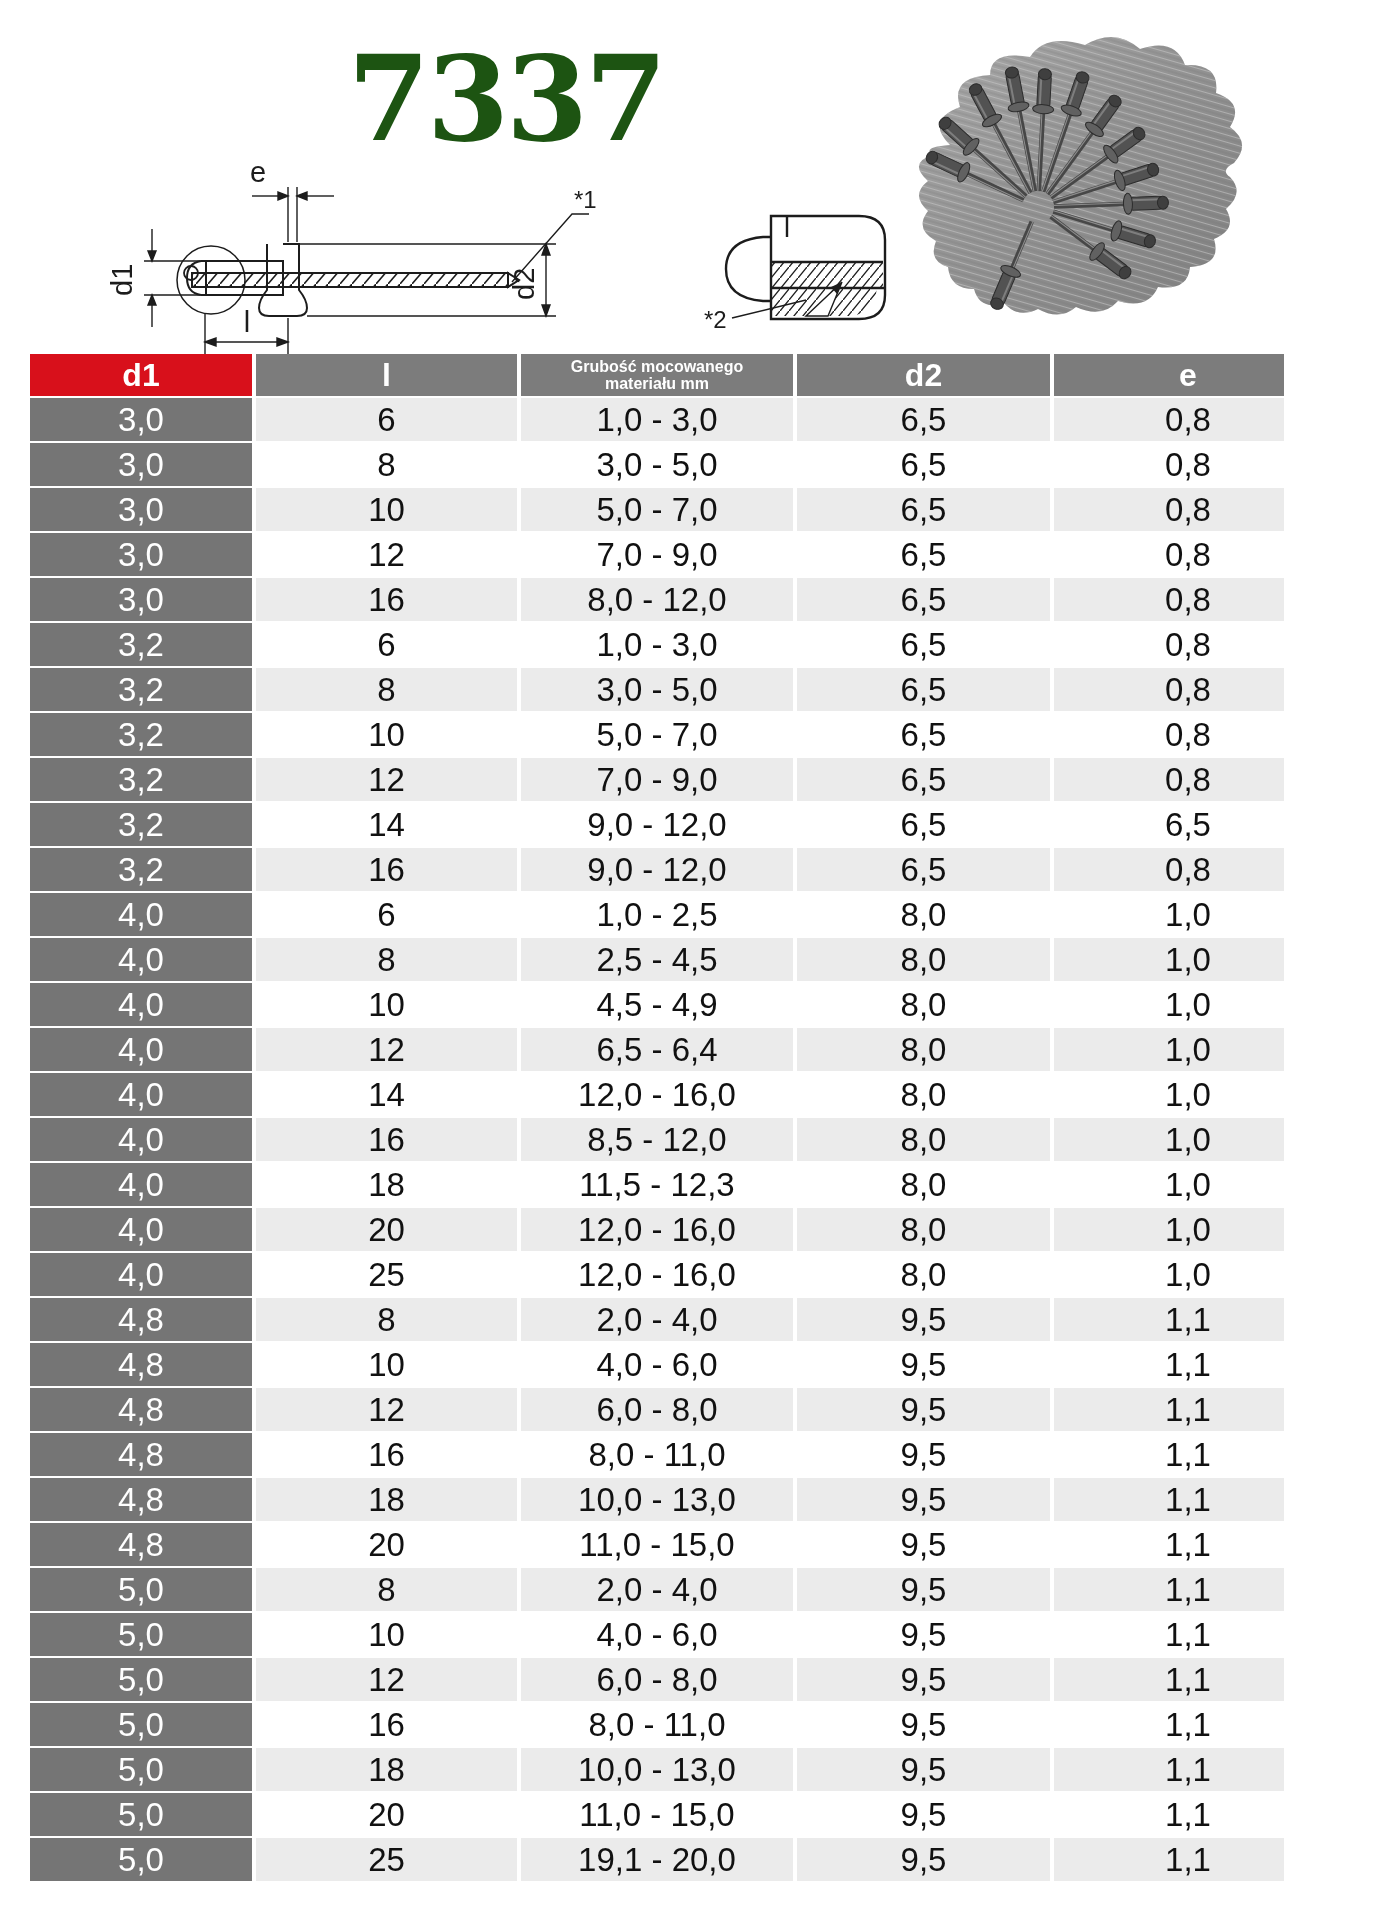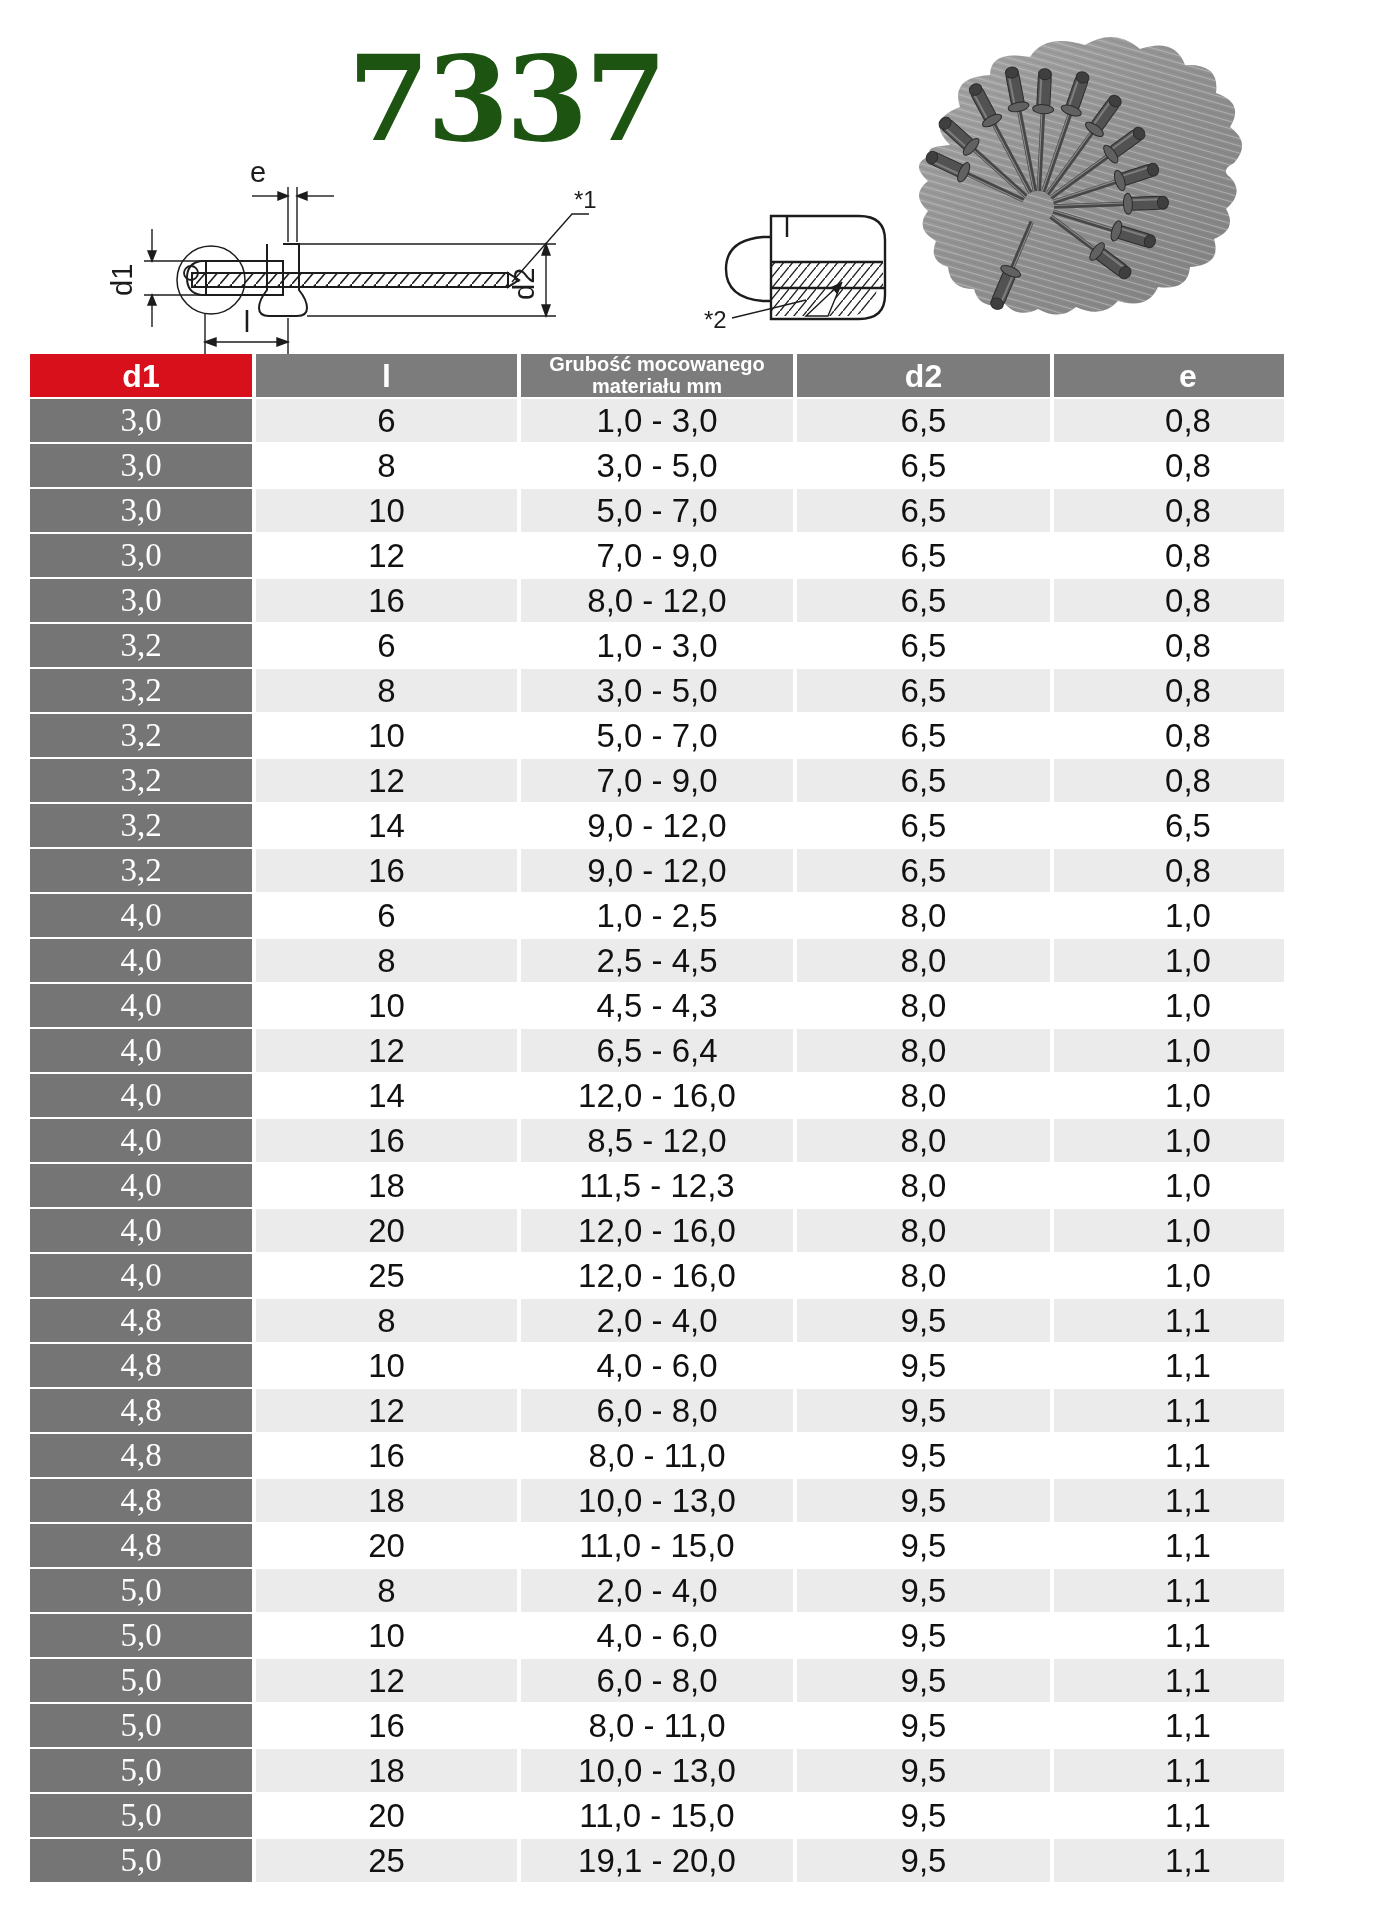--- a/index.html
+++ b/index.html
@@ -28,28 +28,28 @@
   }
   table.spec th, table.spec td{
     text-align:center; vertical-align:middle; padding:0; overflow:hidden;
   }
   table.spec thead th{
     height:42px; background:var(--hgray); color:#fff;
     font-weight:bold; font-size:32px; line-height:1;
   }
   table.spec thead th.th-d1{ background:var(--red); }
   table.spec thead th.th-grubosc{
-    font-size:20px; line-height:1.08; position:relative;
+    font-size:16px; line-height:1.08; position:relative;
   }
   table.spec thead th.th-grubosc::after{
     content:''; position:absolute; right:-4px; top:0; bottom:0; width:4px;
     background:var(--redsep);
   }
   table.spec td{ height:43px; font-size:33px; color:#111; }
-  table.spec td.cell-d1{ background:var(--cgray); color:#fff;font-family:Liberation Serif, serif; }
+  table.spec td.cell-d1{ background:var(--cgray); color:#fff; }
   table.spec tr.odd td.data{ background:var(--rowalt); }
   table.spec tr.even td.data{ background:#ffffff; }
 
   text.dim{ font-family:"Liberation Sans",sans-serif; font-size:29px; fill:var(--ink); }
   text.dim-small{ font-family:"Liberation Sans",sans-serif; font-size:24px; fill:var(--ink); }
 </style>
 </head>
 <body>
 
 <div class="page">
@@ -373,21 +373,21 @@
         <tr class="odd">
           <td class="cell-d1">4,0</td>
           <td class="data">8</td>
           <td class="data">2,5 - 4,5</td>
           <td class="data">8,0</td>
           <td class="data">1,0</td>
         </tr>
         <tr class="even">
           <td class="cell-d1">4,0</td>
           <td class="data">10</td>
-          <td class="data">4,5 - 4,3</td>
+          <td class="data">4,5 - 4,9</td>
           <td class="data">8,0</td>
           <td class="data">1,0</td>
         </tr>
         <tr class="odd">
           <td class="cell-d1">4,0</td>
           <td class="data">12</td>
           <td class="data">6,5 - 6,4</td>
           <td class="data">8,0</td>
           <td class="data">1,0</td>
         </tr>

